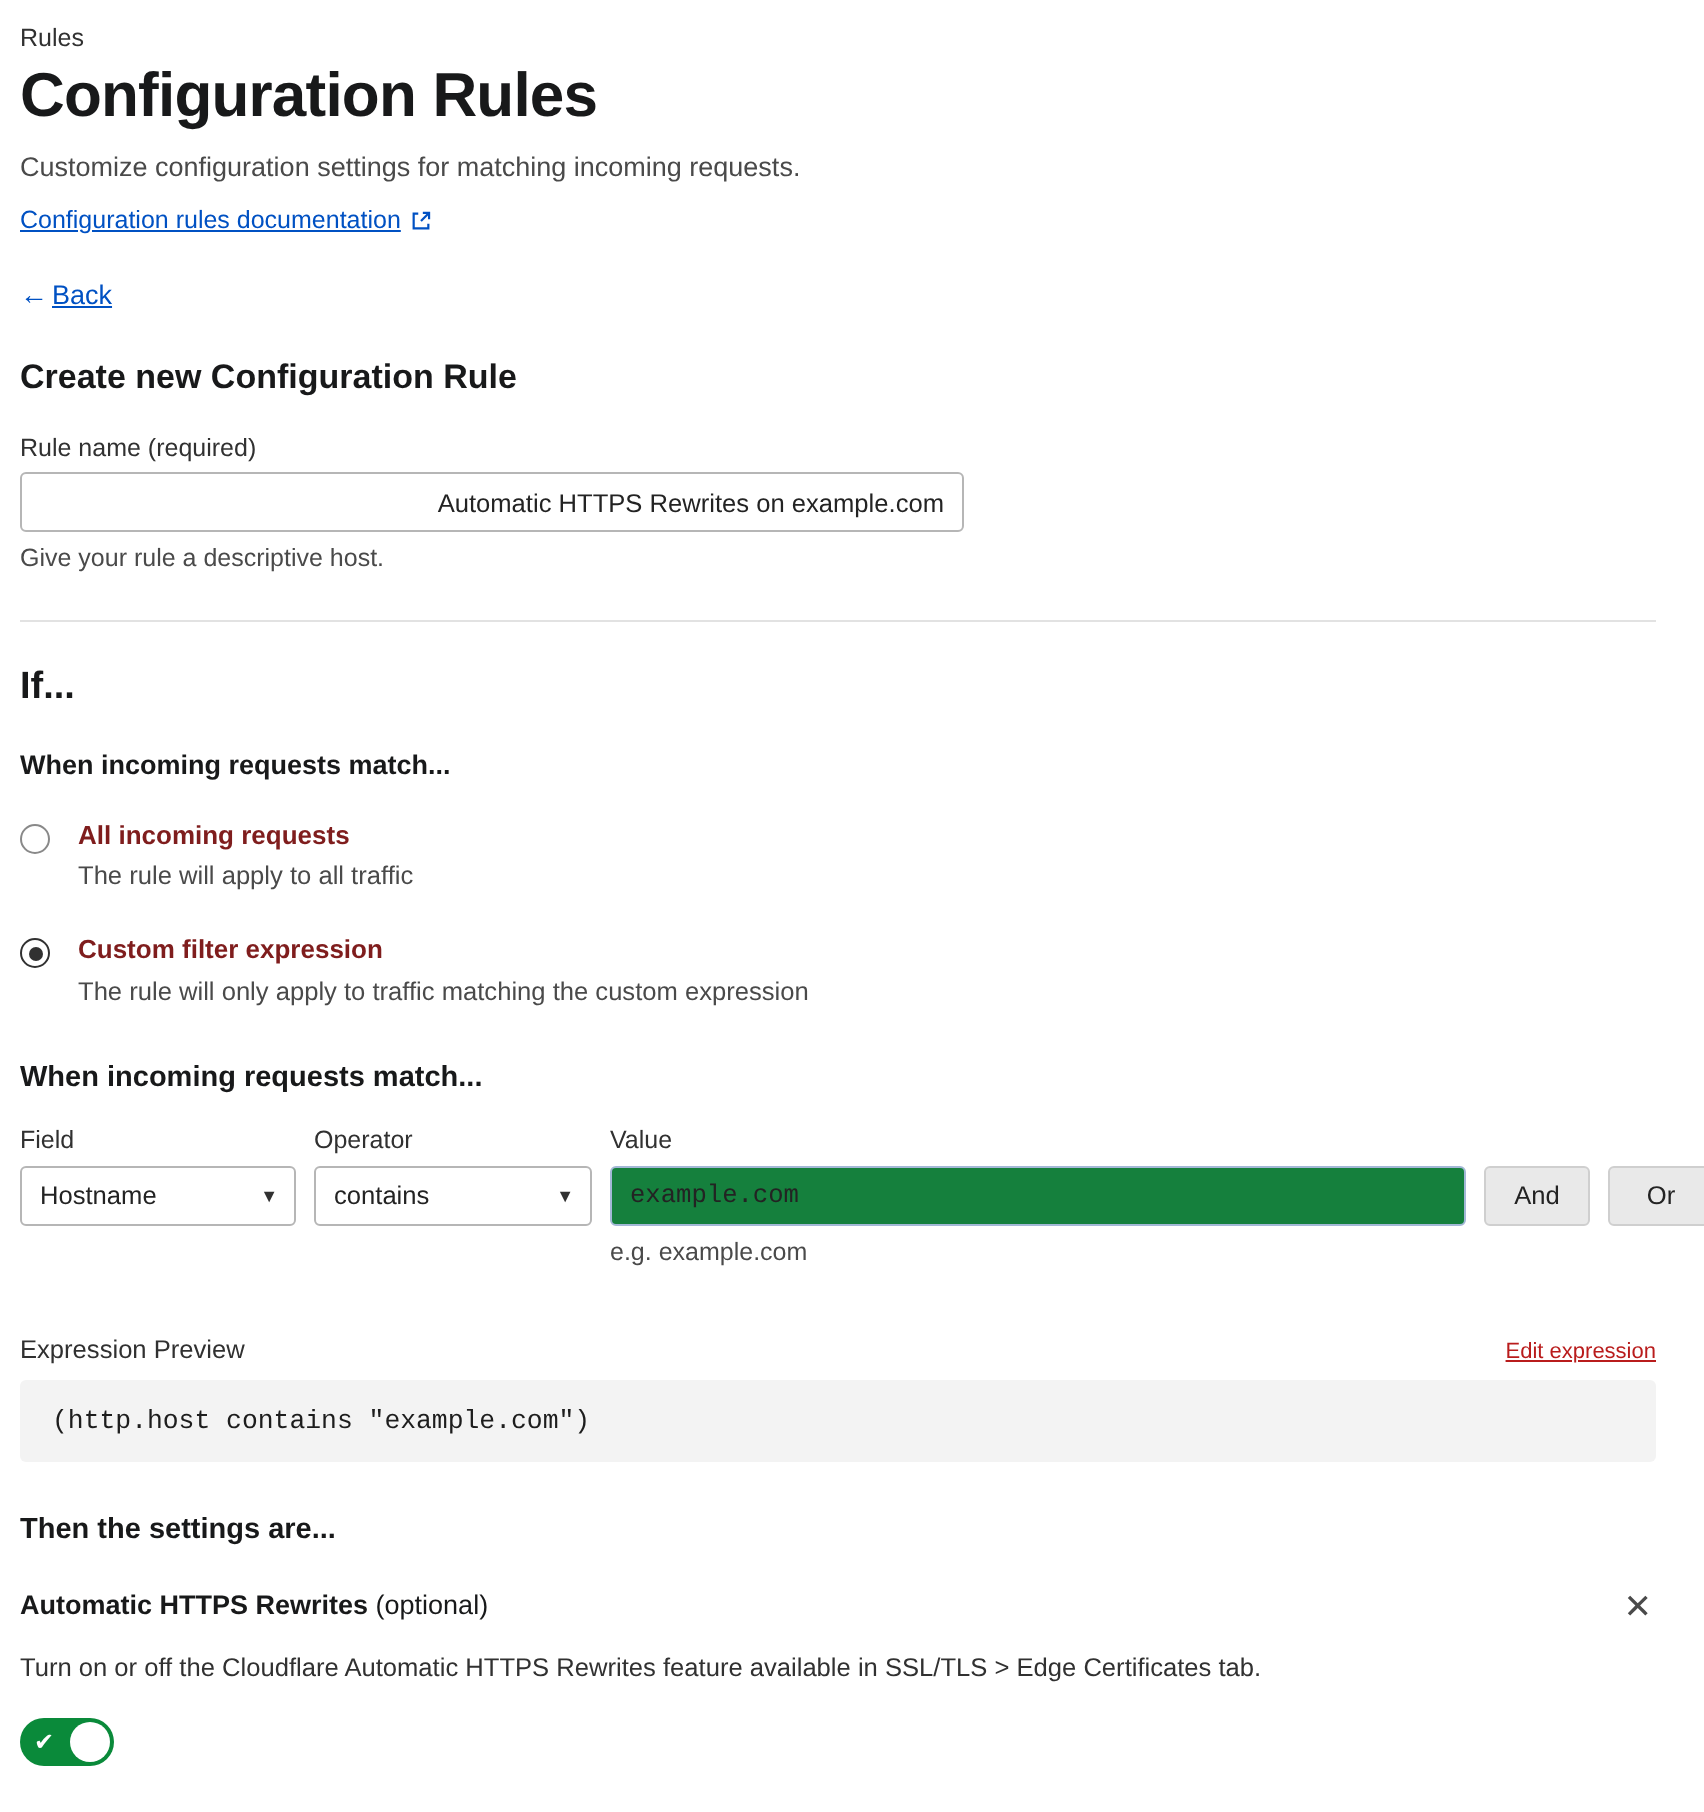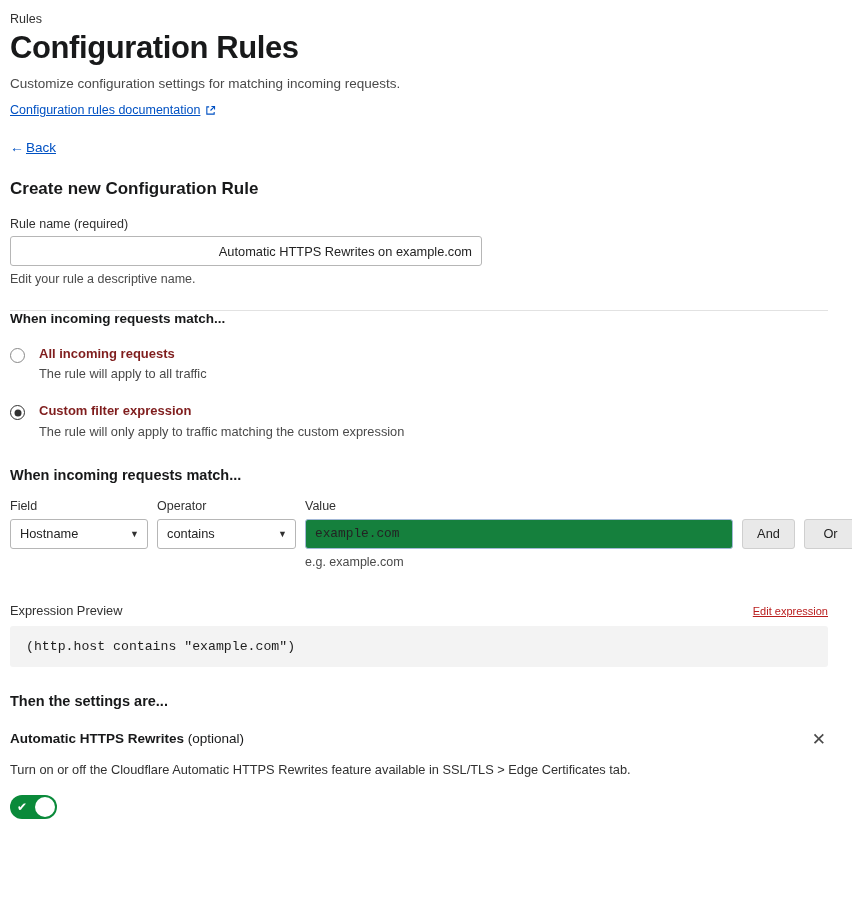--- a/index.html
+++ b/index.html
@@ -331,25 +331,26 @@
   <div class="back-row">
     <span class="back-arrow">←</span>
     <a class="back-link">Back</a>
   </div>
 
   <h2 class="section-heading">Create new Configuration Rule</h2>
 
   <div>
     <div class="field-label">Rule name (required)</div>
     <input class="text-input" type="text" value="Automatic HTTPS Rewrites on example.com" style="">
-    <div class="help-text">Edit your rule a descriptive name.</div>
+    <div class="help-text">Give your rule a descriptive host.</div>
   </div>
 
   <hr class="divider">
 
+  <h2 class="if-heading">If...</h2>
 
   <div class="match-heading">When incoming requests match...</div>
 
   <div class="radio-row">
     <div class="radio"></div>
     <div>
       <div class="radio-label">All incoming requests</div>
       <div class="radio-desc">The rule will apply to all traffic</div>
     </div>
   </div>

